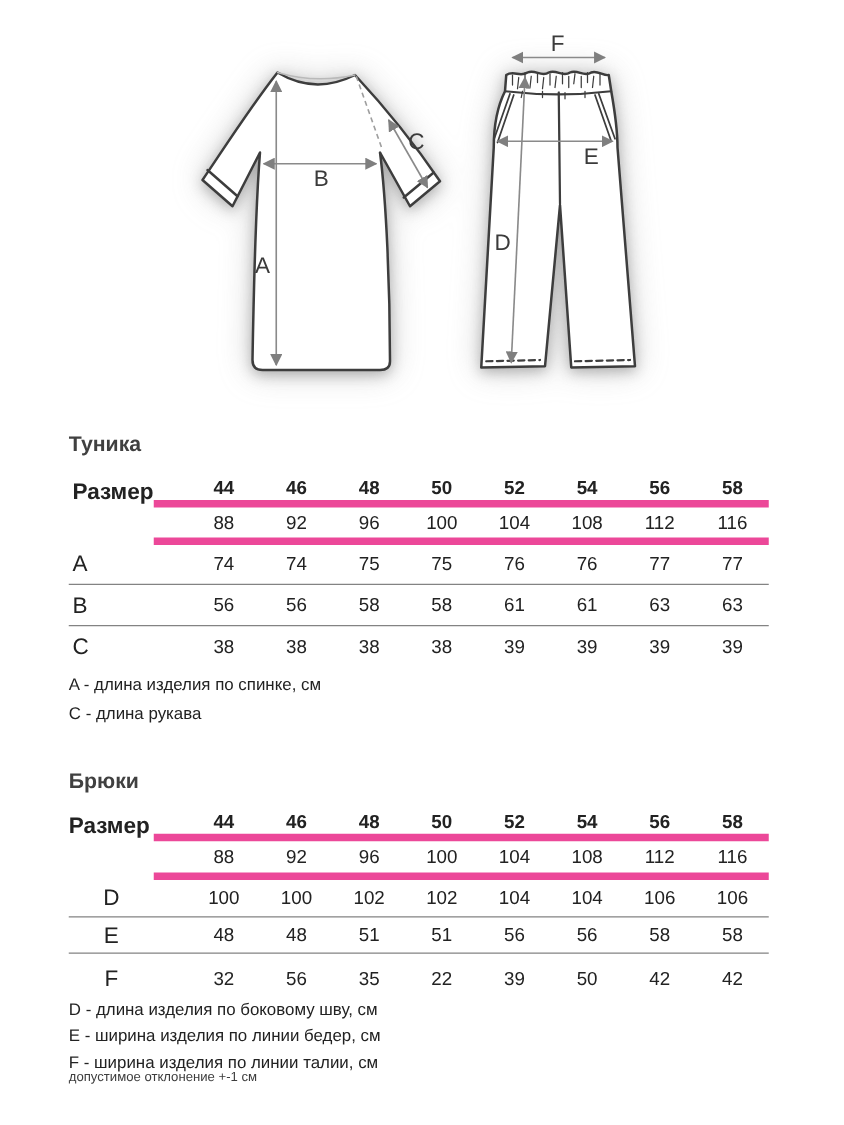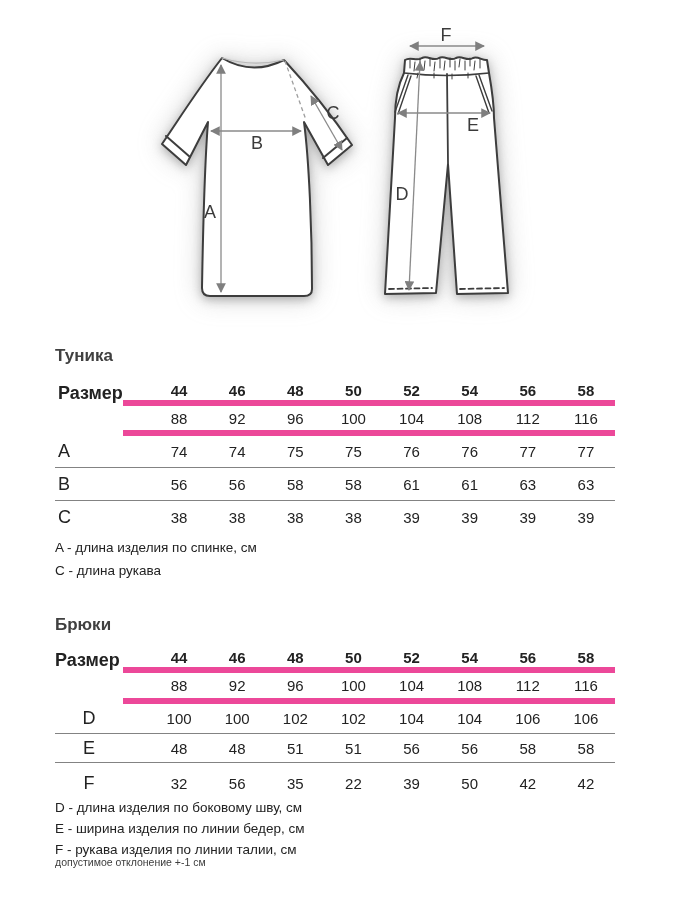--- a/index.html
+++ b/index.html
@@ -264,17 +264,17 @@
           <div class="cell">39</div>
           <div class="cell">50</div>
           <div class="cell">42</div>
           <div class="cell">42</div>
         </div>
       </div>
     </div>
   <div class="legend legend2">
     <div>D - длина изделия по боковому шву, см</div>
     <div>E - ширина изделия по линии бедер, см</div>
-    <div>F - рукава изделия по линии талии, см</div>
+    <div>F - ширина изделия по линии талии, см</div>
   </div>
 
   <div class="footnote">допустимое отклонение +-1 см</div>
 </div>
 
 </body></html>

